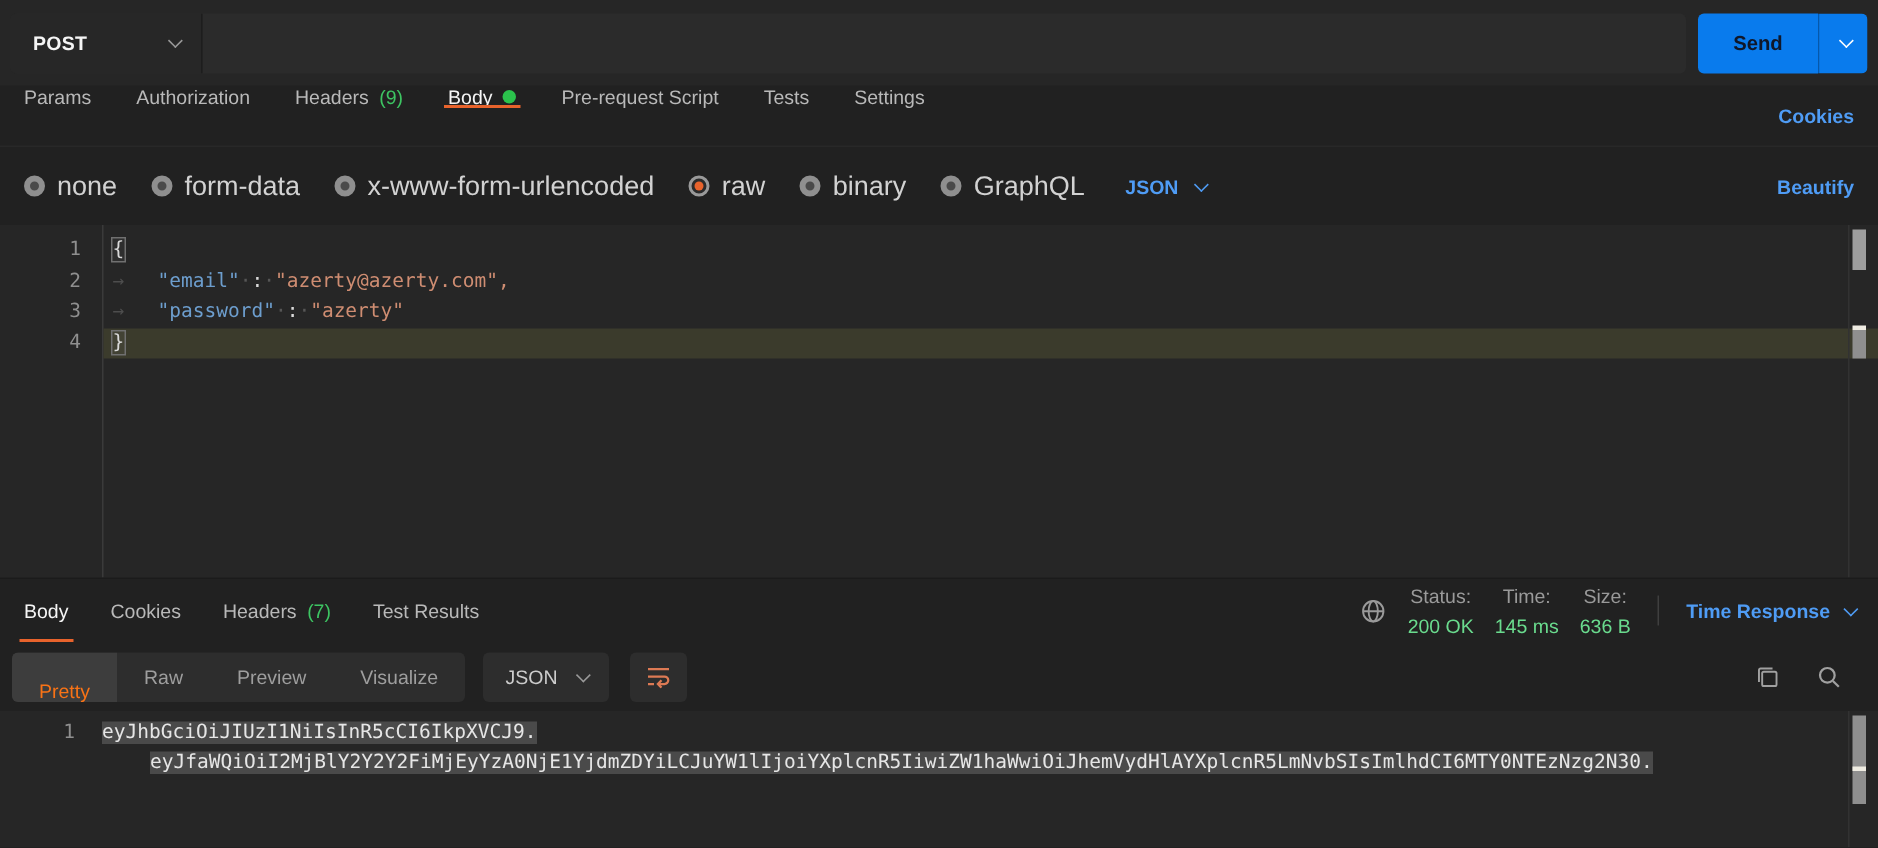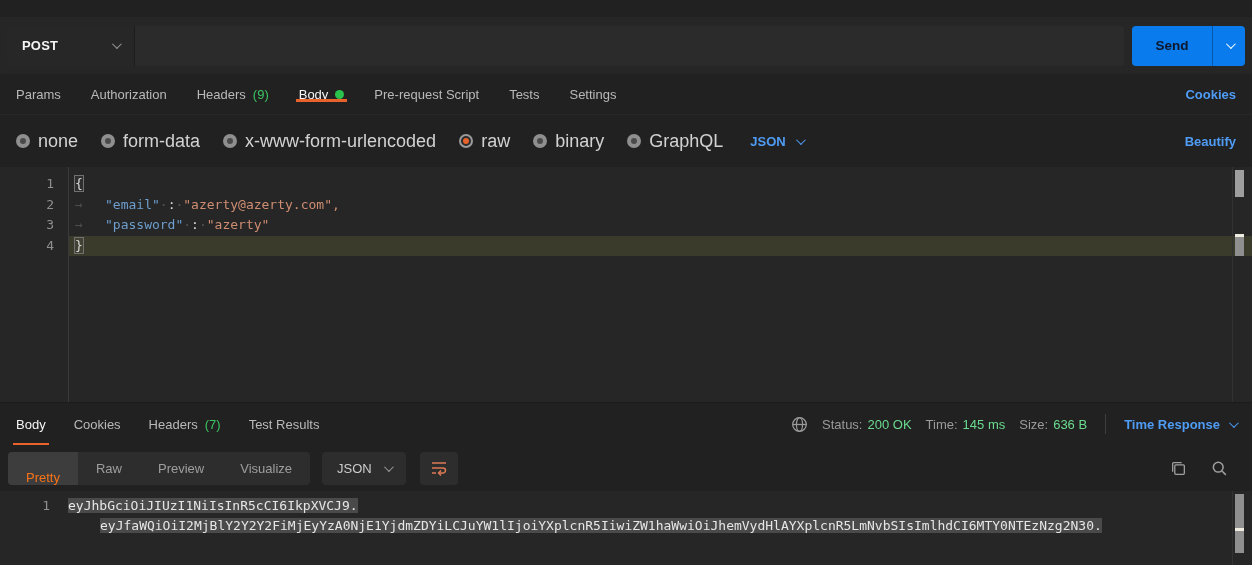--- a/index.html
+++ b/index.html
@@ -7,40 +7,40 @@
   body {
     background:#212121;
     font-family:"Liberation Sans", sans-serif;
     color:#c9c9c9;
     overflow:hidden;
     -webkit-font-smoothing:antialiased;
   }
   .app { width:1252px; height:565px; display:flex; flex-direction:column; }
 
   
-  .topbar { height:57px; background:#262626; display:flex; align-items:center; padding:0 7px; gap:8px; flex:none;margin-top:17px; }
+  .topbar { height:57px; background:#262626; display:flex; align-items:center; padding:0 7px; gap:8px; flex:none; }
   .url-box { flex:1; height:40px; background:#2b2b2b; border-radius:4px; display:flex; overflow:hidden; }
   .method-select { width:128px; flex:none; display:flex; align-items:center; justify-content:space-between;
     padding:0 15px; background:#272727; border-right:1px solid #1d1d1d; cursor:pointer; }
   .method-label { color:#f5f5f5; font-size:13px; font-weight:bold; letter-spacing:.2px; }
   .url-input { flex:1; background:transparent; border:0; outline:0; color:#e8e8e8; font-size:13px; padding:0 16px;
     font-family:"Liberation Sans", sans-serif; }
   .send-group { flex:none; display:flex; height:40px; }
   .send-main { width:80px; background:#097bed; border:0; color:#0f172a; font-size:13.5px; font-weight:bold;
     border-radius:4px 0 0 4px; cursor:pointer; font-family:"Liberation Sans", sans-serif; }
   .send-caret { width:33px; background:#097bed; border:0; border-left:1px solid rgba(0,0,0,.28);
     border-radius:0 4px 4px 0; display:flex; align-items:center; justify-content:center; cursor:pointer; color:#fff; }
 
   .chev { display:inline-block; width:7px; height:7px; border-right:1.6px solid currentColor;
     border-bottom:1.6px solid currentColor; transform:rotate(45deg) translateY(-2px); }
   .chev-grey { color:#9a9a9a; }
   .chev-blue { color:#4f9cf5; }
 
   
-  .req-tabs { height:41px; flex:none; display:flex; align-items:center; padding:0 16px; gap:30px;
+  .req-tabs { height:41px; flex:none; display:flex; align-items:flex-start; padding:0 16px; gap:30px;
     border-bottom:1px solid #282828; }
   .tab { position:relative; display:flex; align-items:center; gap:7px; font-size:13px; color:#b9b9b9; cursor:pointer; }
   .tab.active { color:#f5f5f5; }
   .tab.active::after { content:""; position:absolute; left:-3px; right:-3px; bottom:0; height:2.5px; background:#e8632c; }
   .count-green { color:#3dc462; }
   .green-dot { width:9px; height:9px; border-radius:50%; background:#2bc24c; display:inline-block; }
   .right-link { margin-left:auto; align-self:center; color:#4f9cf5; font-size:13px; font-weight:bold; cursor:pointer; }
 
   
   .body-type { height:52px; flex:none; display:flex; align-items:center; padding:0 16px; gap:23px; }
@@ -71,21 +71,21 @@
   .vtrack { position:absolute; right:19px; top:0; bottom:0; width:1px; background:#323232; }
   .sb-thumb { position:absolute; right:8px; width:9px; background:#9e9e9e; }
   .ed-thumb { top:3px; height:27px; }
   .ed-mark-tick { position:absolute; right:8px; width:9px; top:67px; height:3px; background:#efece2; }
   .ed-mark { position:absolute; right:8px; width:9px; top:70px; height:19px; background:#8f8f8f; }
 
   
   .resp-tabs { height:43px; flex:none; display:flex; align-items:stretch; padding:0 16px; gap:28px;
     border-top:1px solid #1b1b1b; }
   .meta-cluster { margin-left:auto; display:flex; align-items:center; gap:14px; align-self:center; }
-  .meta-pair { display:flex; align-items:center; gap:5px; font-size:13px; }
+  .meta-pair { display:flex; align-items:center; gap:5px; font-size:13px;flex-direction:column; }
   .meta-label { color:#9a9a9a; }
   .meta-value { color:#6adb8e; }
   .v-div { width:1px; height:20px; background:#3f3f3f; margin:0 4px; }
   .save-resp { display:flex; align-items:center; gap:9px; color:#4f9cf5; font-size:13px; font-weight:bold; cursor:pointer; }
   .icon-btn { display:flex; align-items:center; justify-content:center; cursor:pointer; background:transparent; border:0; }
 
   
   .resp-toolbar { height:46px; flex:none; display:flex; align-items:center; padding:0 8px; gap:10px; }
   .seg { display:flex; height:33px; background:#2d2d2d; border-radius:4px; overflow:hidden; }
   .seg-item { padding:0 18px; display:flex; align-items:center; font-size:13px; color:#9e9e9e; cursor:pointer; }

